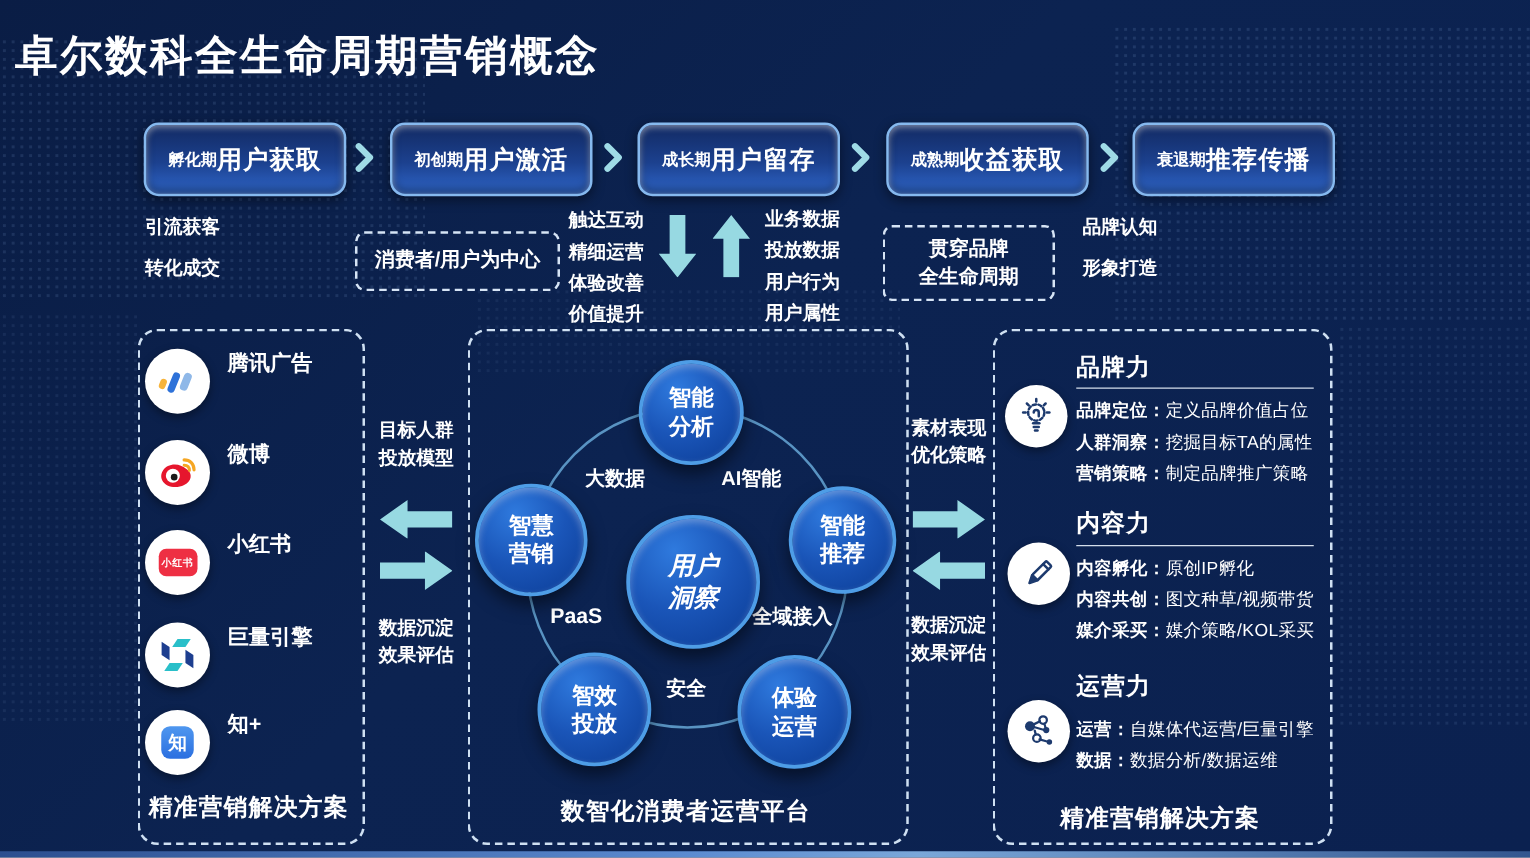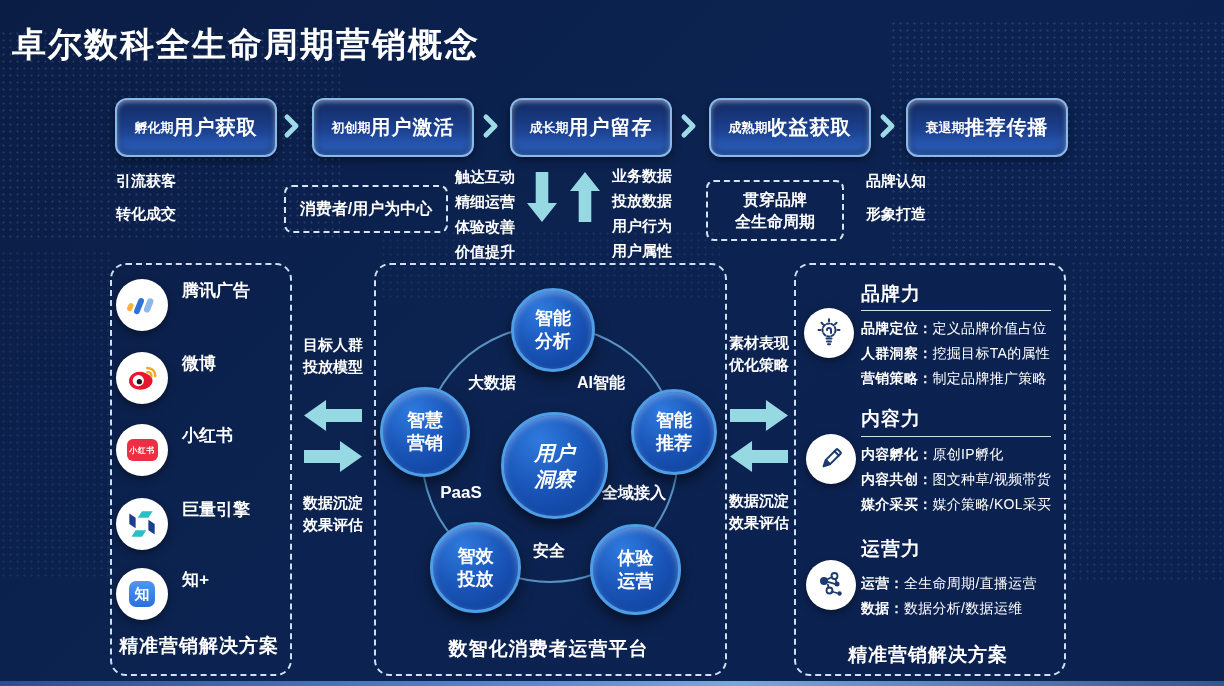--- a/index.html
+++ b/index.html
@@ -303,18 +303,18 @@
 <div class="rp-icon" style="left:806px;top:560px">
   <svg width="34" height="34" viewBox="0 0 34 34" fill="none" stroke="#1d3a6e" stroke-width="1.8">
     <path d="M13 11.5 L18 9 M13.8 16.5 L14.6 19.5 M13.8 13.8 L20.7 15.8 M17.6 23.5 L23 25 M21.5 11 L22.3 13.8" stroke-linecap="round"></path>
     <circle cx="10" cy="13" r="4" fill="#1d3a6e" stroke="none"></circle>
     <circle cx="20.5" cy="8" r="3"></circle>
     <circle cx="23" cy="16" r="2.5" fill="#1d3a6e" stroke="none"></circle>
     <circle cx="15.5" cy="22.5" r="3"></circle>
     <circle cx="25.5" cy="25.5" r="2.2" fill="#1d3a6e" stroke="none"></circle>
   </svg>
 </div>
-<div class="rp-row" style="top:575px"><b>运营：</b><span>全生命周期/直播运营</span></div>
+<div class="rp-row" style="top:575px"><b>运营：</b><span>自媒体代运营/巨量引擎</span></div>
 <div class="rp-row" style="top:600px"><b>数据：</b><span>数据分析/数据运维</span></div>
 
 <div class="panel-title" style="left:794px;top:642px;width:268px">精准营销解决方案</div>
 
 <div class="bottom-bar"></div>
 
 </body></html>

